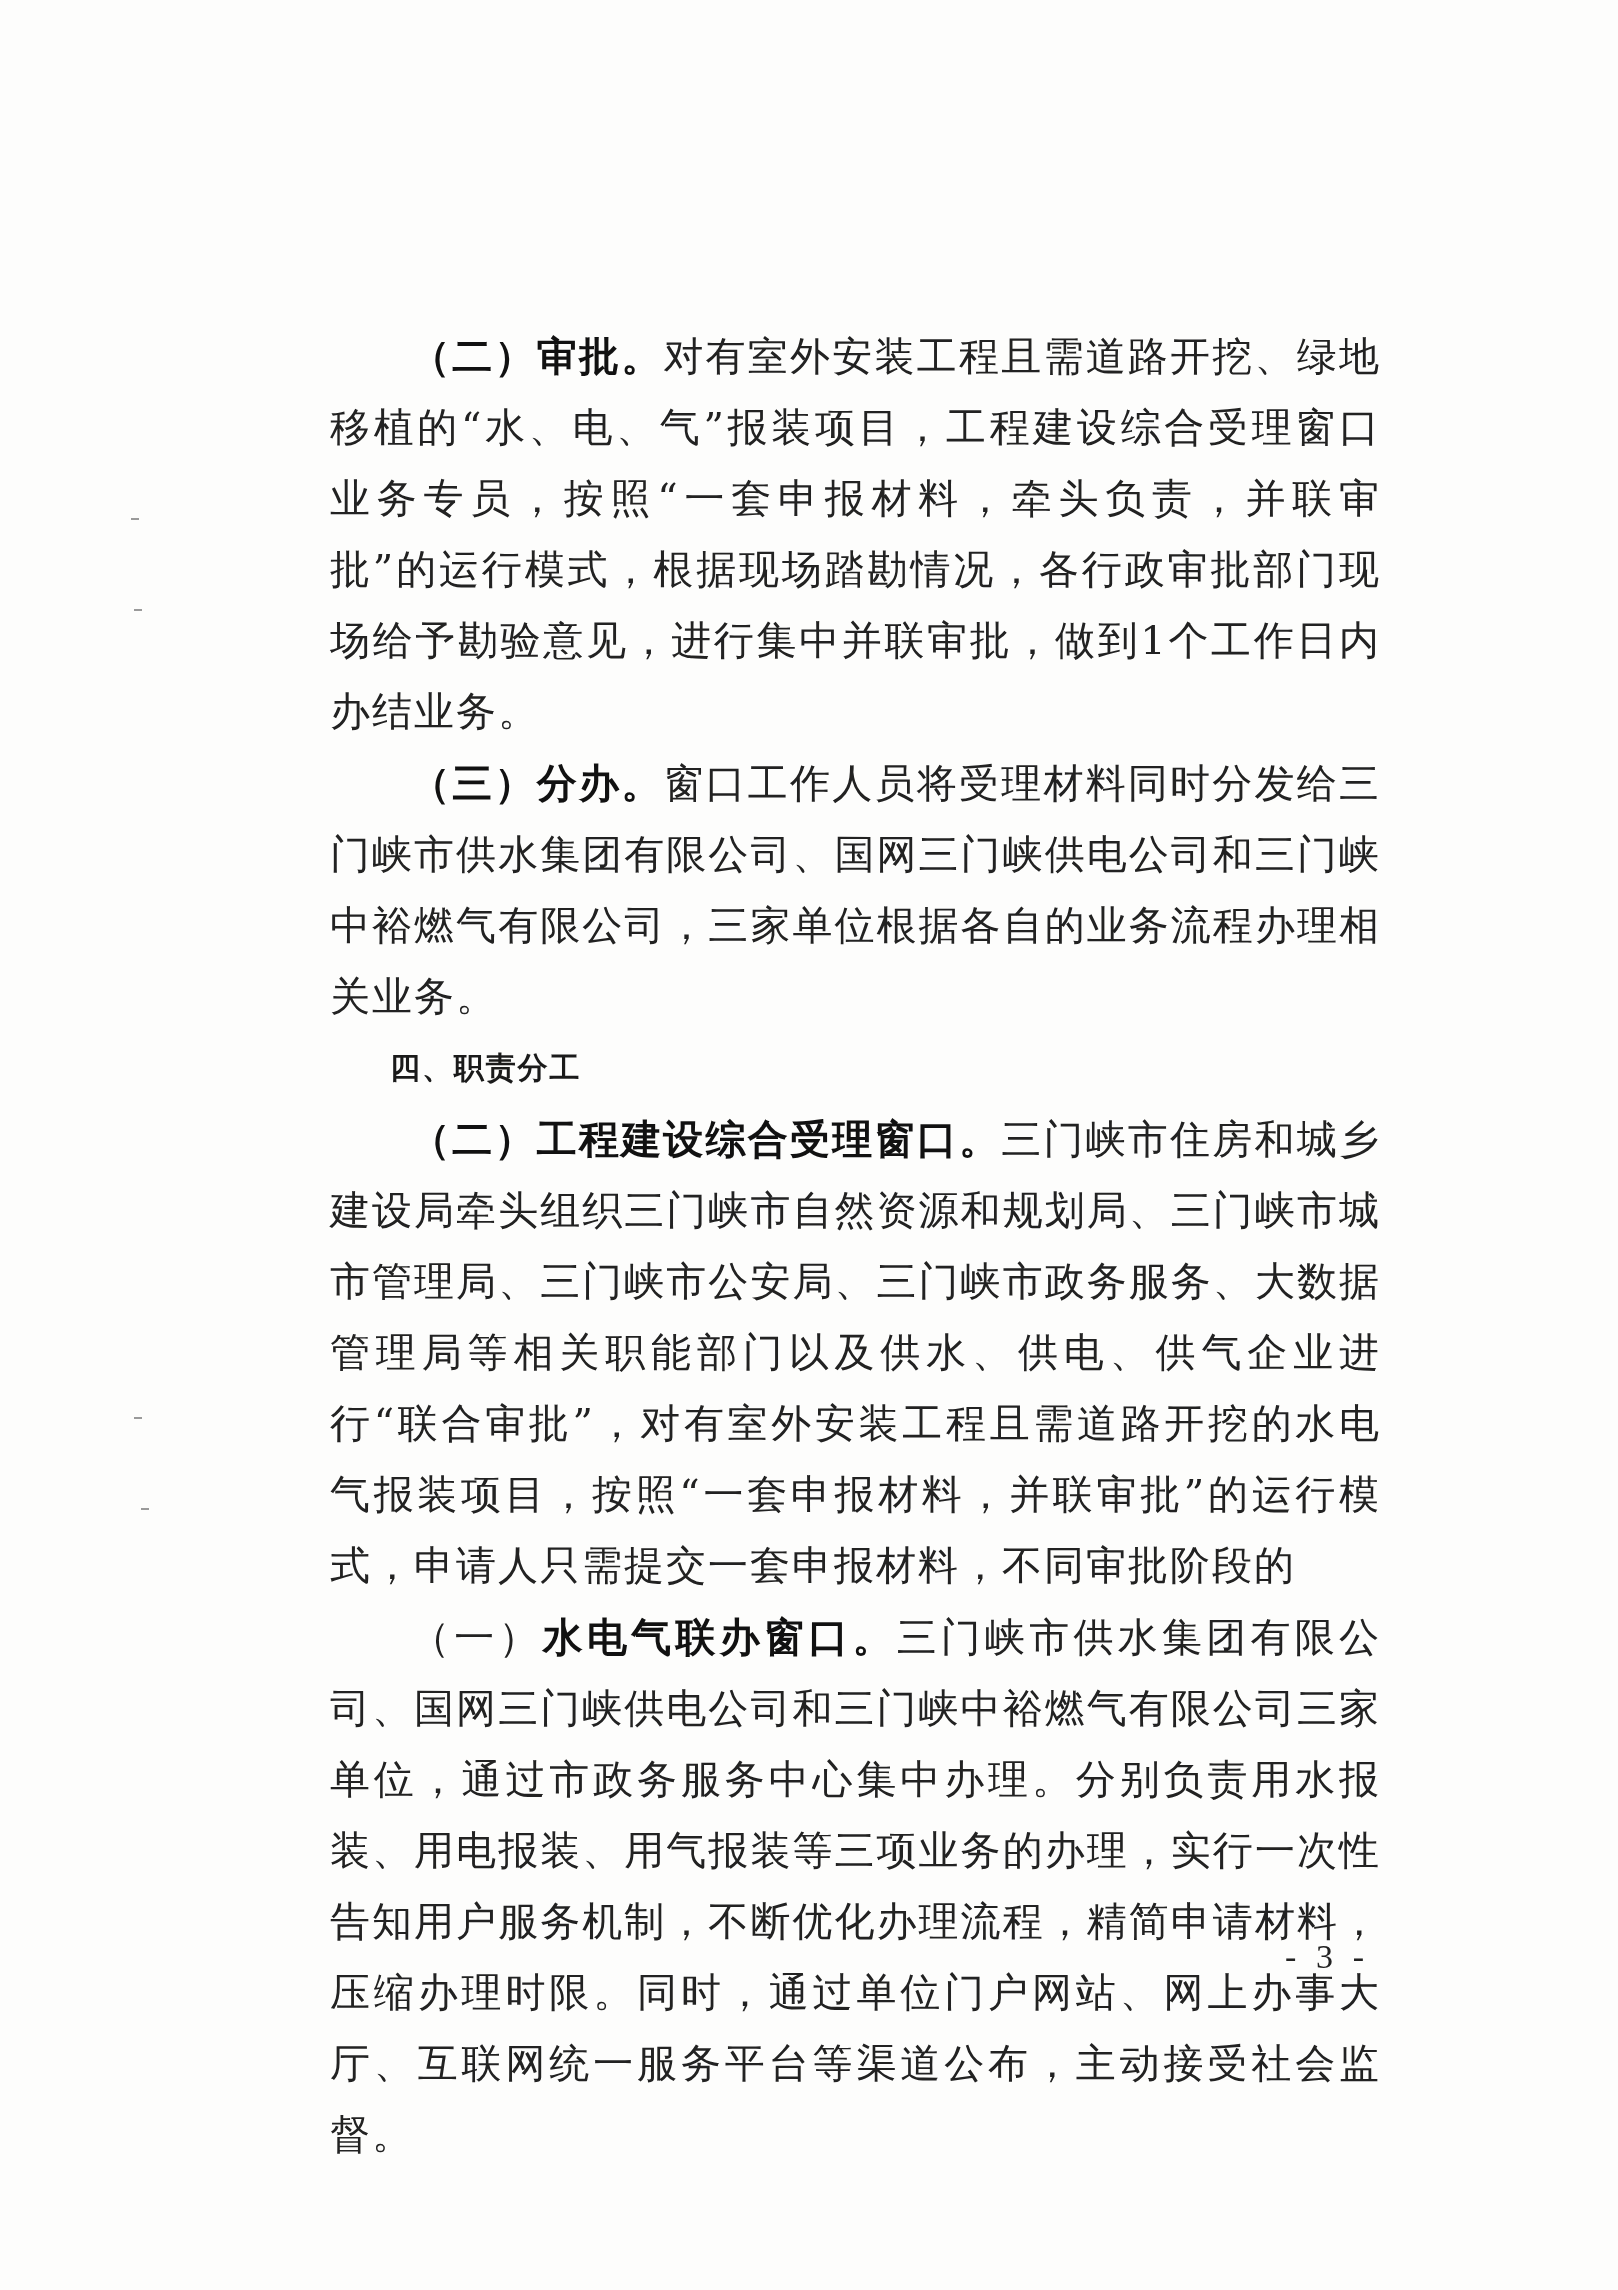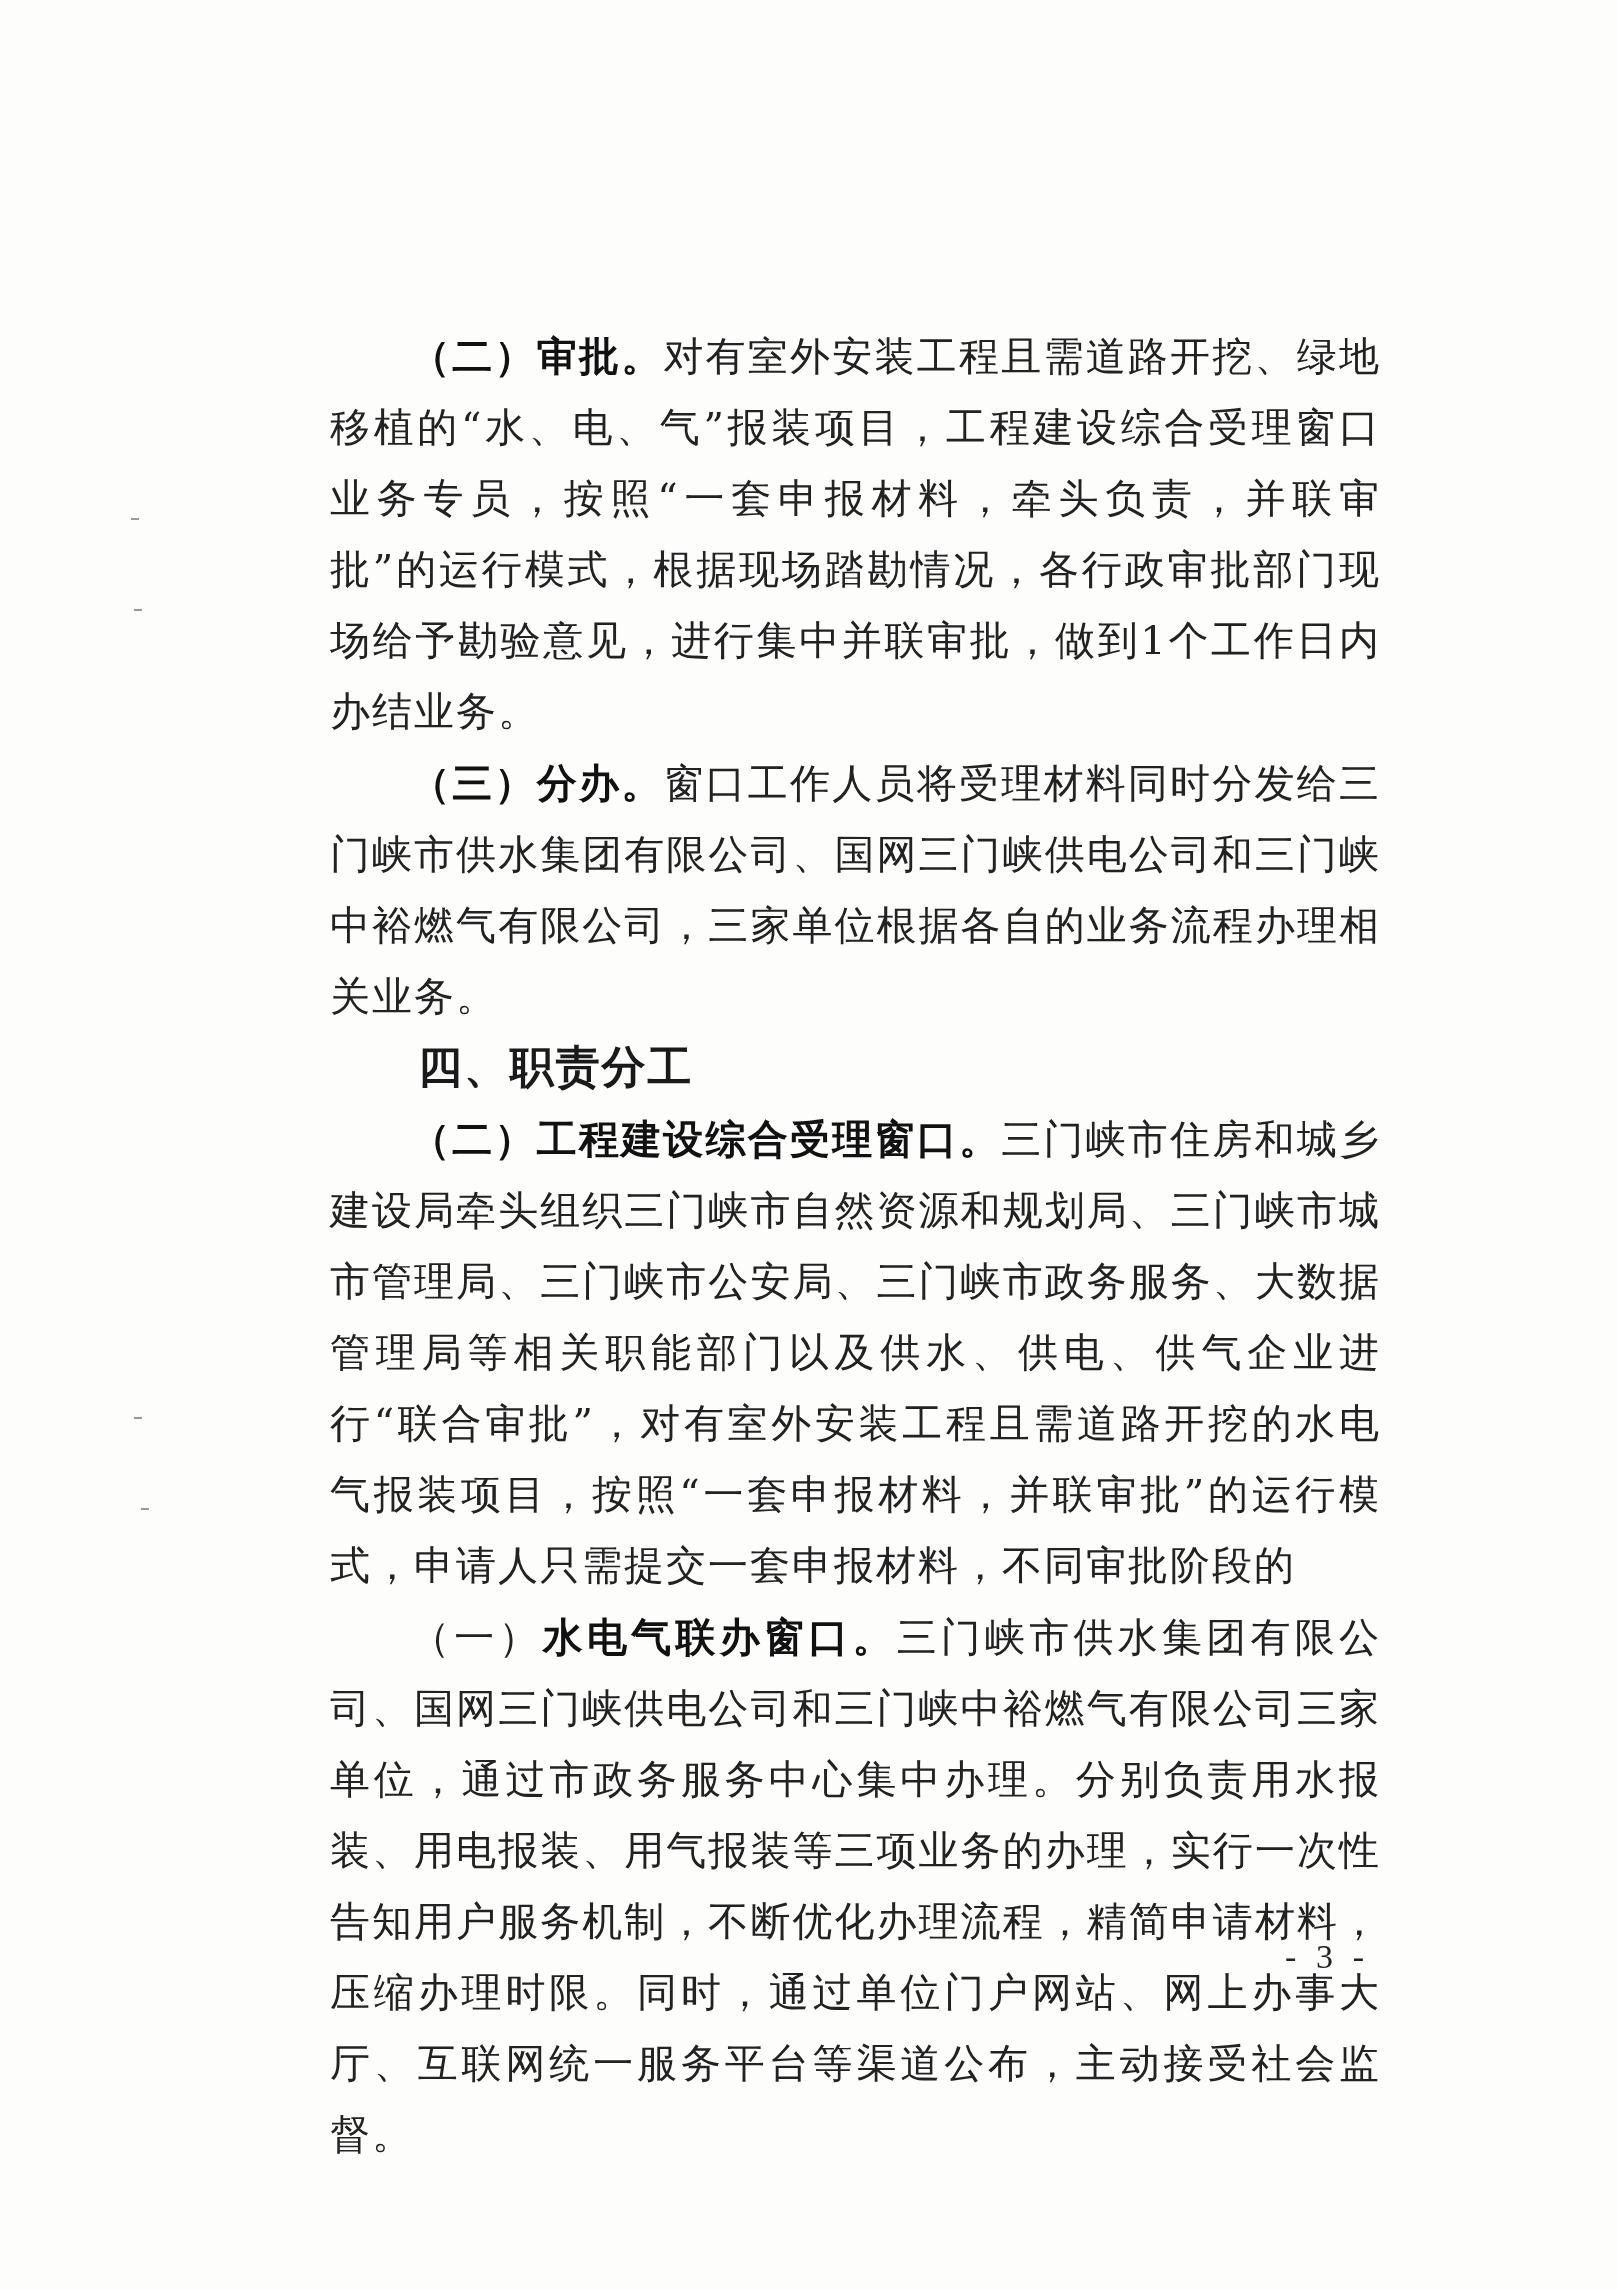--- a/index.html
+++ b/index.html
@@ -21,21 +21,21 @@
     font-size: 40px;
     line-height: 71px;
     text-indent: 2em;
     text-align: justify;
     text-justify: inter-character;
     letter-spacing: 2px;
     margin: 0;
   }
   .para b { font-weight: bold; color: #111; }
   .heading {
-    font-size: 44px;
+    font-size: 30px;
     line-height: 71px;
     text-indent: 2em;
     margin: 0;
     font-family: Liberation Serif, serif;
     font-weight: bold;
     letter-spacing: 1.9px;
     color: #1a1a1a;
   }
   .page-number {
     position: absolute;

